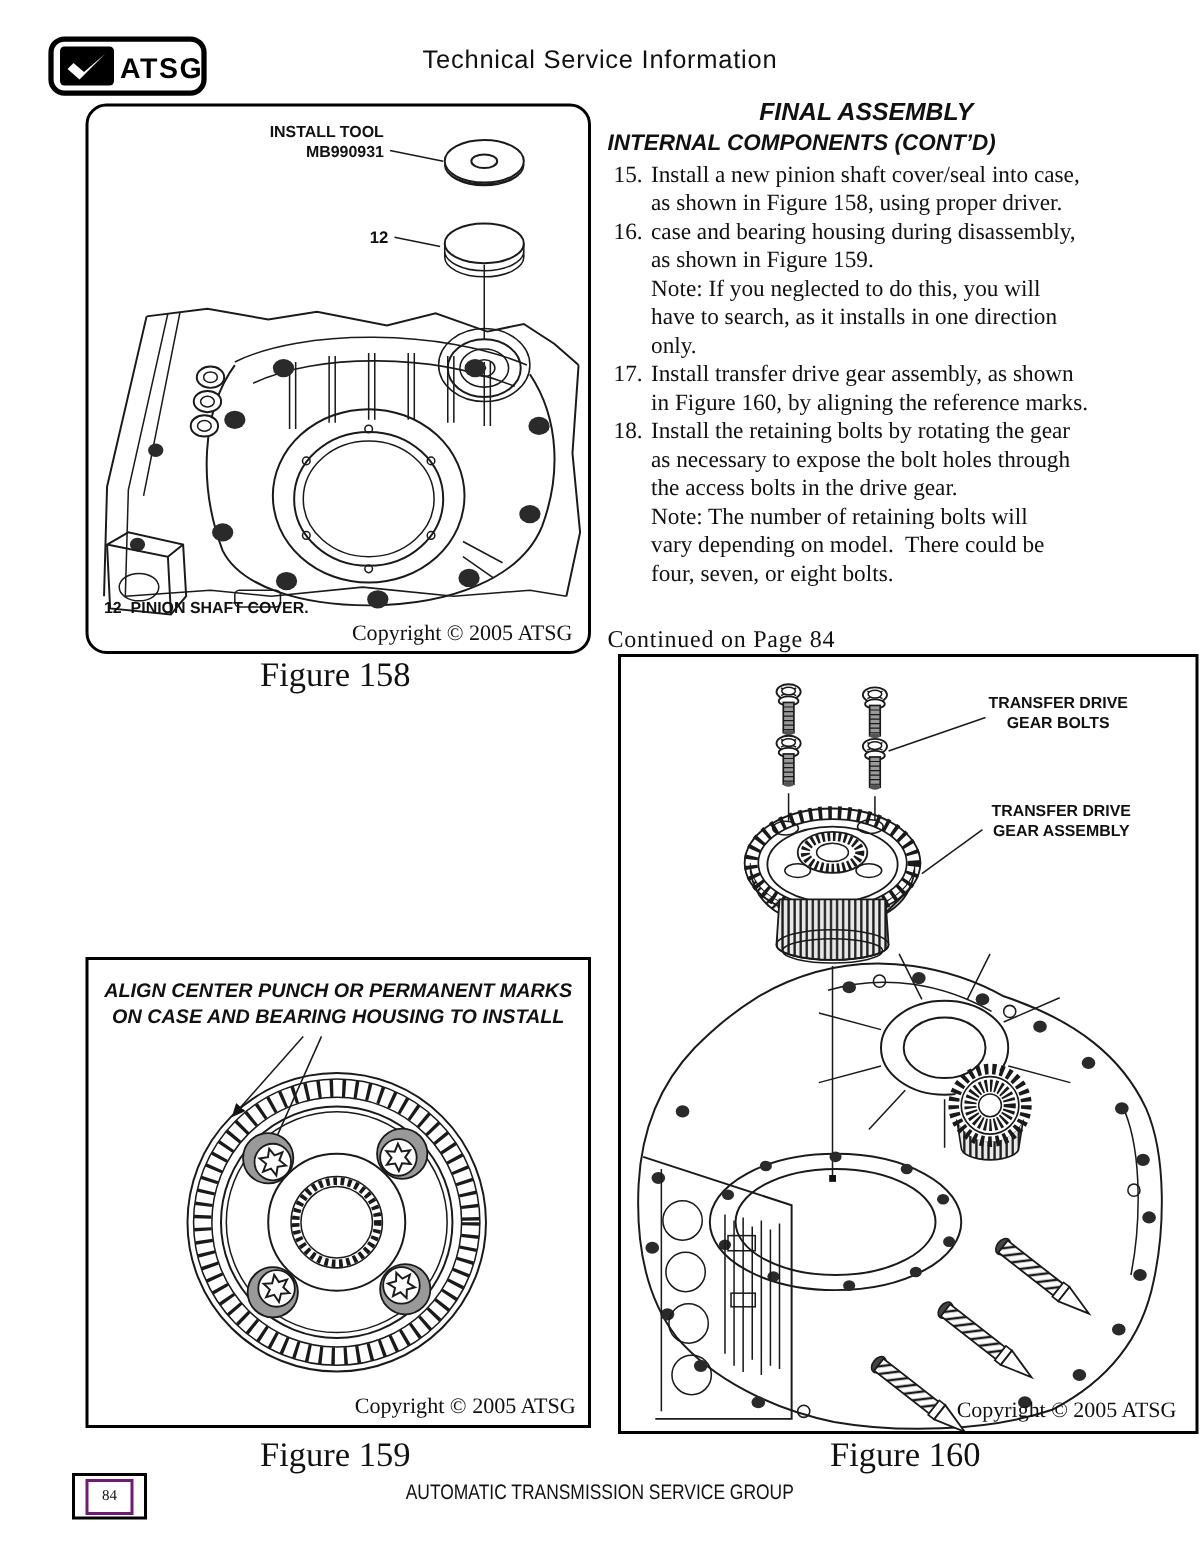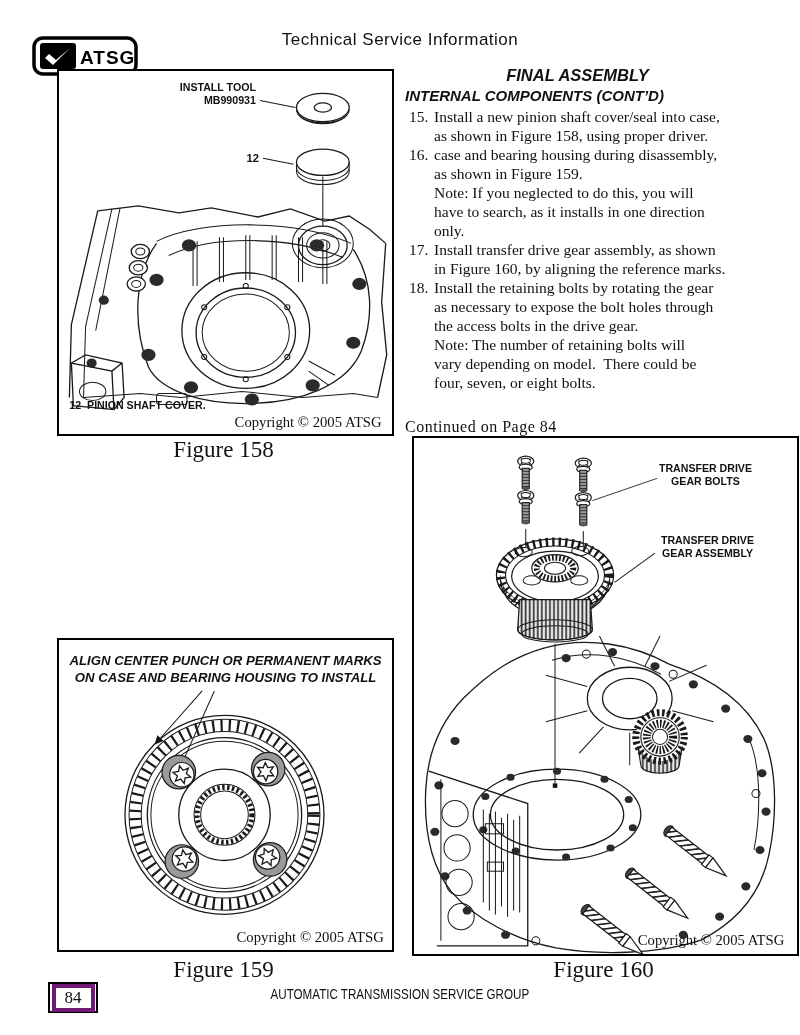--- a/index.html
+++ b/index.html
@@ -22,27 +22,27 @@
   .h2{font-size:15px;margin-top:2px;}
   .steps{margin-top:3px;font-size:15.5px;line-height:19px;}
   .step{position:relative;padding-left:29px;}
   .step-num{position:absolute;left:4px;top:0;}
   .step-line{white-space:pre;}
   .continued{margin-top:26px;font-size:16px;letter-spacing:.5px;white-space:nowrap;}
 
   
   .pagebox{left:48px;top:982px;width:46px;height:27px;border:2.5px solid #000;
            display:flex;align-items:center;justify-content:center;}
-  .pagebox-inner{border:4px solid #701a75;padding:0 9px;font-size:17px;line-height:20px;text-align:right;}
+  .pagebox-inner{border:2px solid #701a75;padding:0 9px;font-size:10px;line-height:20px;text-align:right;}
   .footer-org{left:0;top:986px;width:800px;text-align:center;
               font-family:"Liberation Sans",sans-serif;font-size:14px;}
   .footer-org span{display:inline-block;transform:scaleX(.83);white-space:nowrap;}
 
   
-  .logo{left:32px;top:36px;border-radius:10px;}
+  .logo{left:32px;top:24px;border-radius:10px;}
 
   
   svg{display:block;}
   svg text{white-space:pre;}
   .ln{stroke:#1a1a1a;stroke-width:1.3;fill:none;}
   .lnthin{stroke:#1a1a1a;stroke-width:1;fill:none;}
   .wf{fill:#fff;stroke:#1a1a1a;stroke-width:1.3;}
   .dk{fill:#2a2a2a;stroke:none;}
   .flabel{font:700 10.5px "Liberation Sans",sans-serif;fill:#111;}
   .fcopy{font:14.5px "Liberation Serif",serif;fill:#111;}
@@ -57,21 +57,21 @@
   <div class="abs logo">
     <svg width="106" height="40" viewBox="0 0 106 40">
       <rect x="2" y="2" width="102" height="36" rx="9" fill="#fff" stroke="#000" stroke-width="3.5"></rect>
       <rect x="8" y="7" width="36" height="26" rx="3" fill="#000"></rect>
       <path d="M13,22 L21,29 L38,12 L24,24 L17,18 Z" fill="#fff"></path>
       <text x="48" y="28" font-family="Liberation Sans, sans-serif" font-size="19" font-weight="800" letter-spacing="1" fill="#000">ATSG</text>
     </svg>
   </div>
   <div class="abs doc-title">Technical Service Information</div>
 
-  <div class="abs figbox" style="left:57px;top:69px;width:333px;height:363px;">
+  <div class="abs figbox" style="left:57px;top:69px;width:333px;height:363px;border-radius:14px;">
     <svg width="100%" height="100%" viewBox="0 0 328 358">
 
       <text class="flabel" x="194" y="20" text-anchor="end">INSTALL TOOL</text>
       <text class="flabel" x="194" y="33" text-anchor="end">MB990931</text>
       <path class="lnthin" d="M198,29 L233,36"></path>
 
       <g>
         <ellipse class="wf" cx="260" cy="36" rx="26" ry="14"></ellipse>
         <path class="lnthin" d="M234,38 A26,14 0 0 0 286,38 M236,43 A26,13 0 0 0 284,43"></path>
         <ellipse class="wf" cx="260" cy="36" rx="8.5" ry="4.5"></ellipse>

